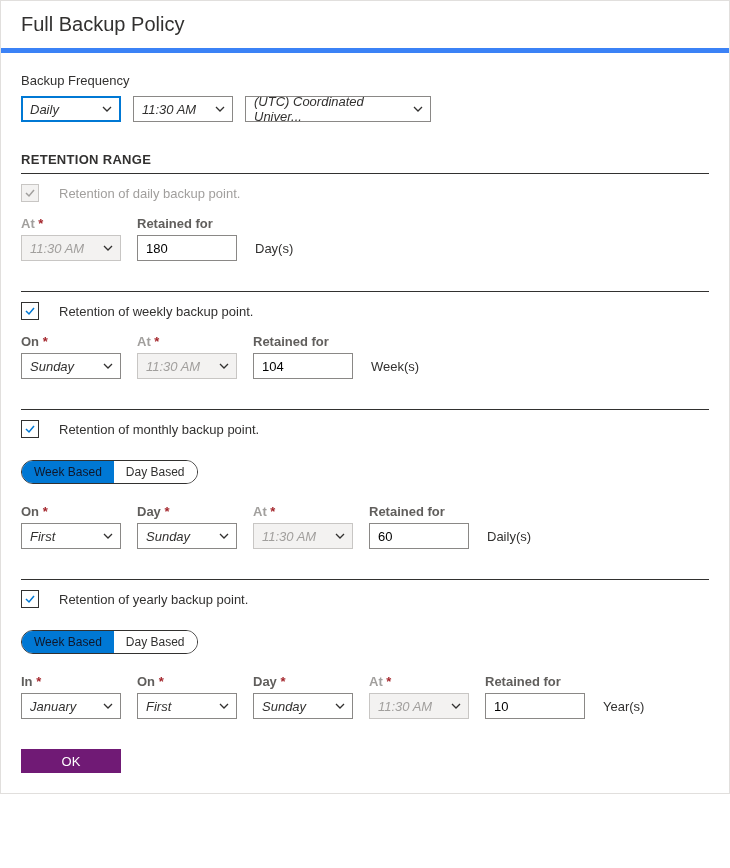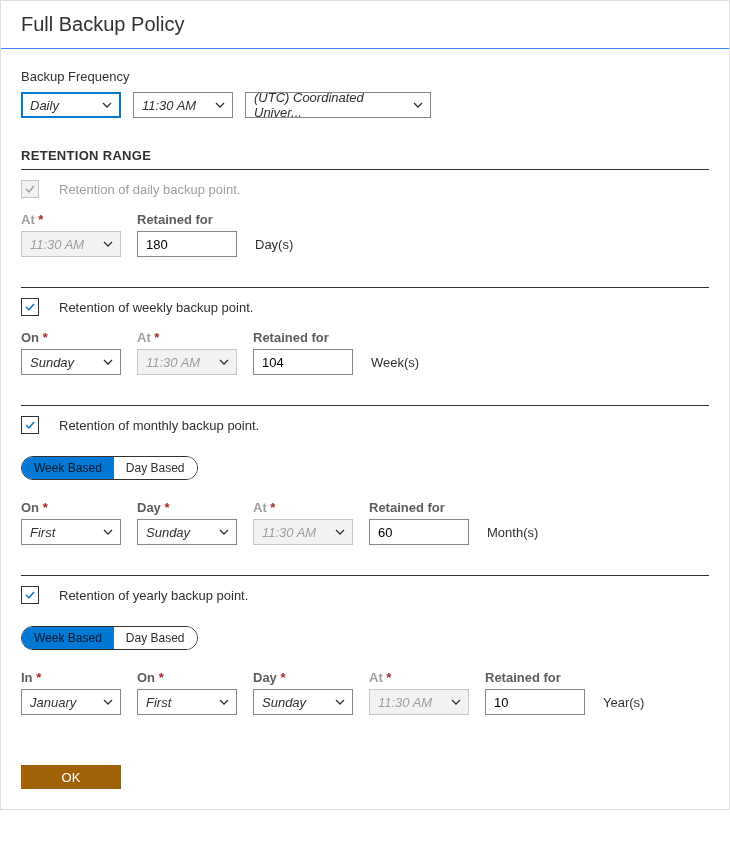--- a/index.html
+++ b/index.html
@@ -10,21 +10,21 @@
     color: #323130;
     background: #fff;
     width: 730px;
   }
   .container {
     border: 1px solid #e1dfdd;
     padding: 0 0 20px 0;
   }
   .header {
     padding: 12px 20px;
-    border-bottom: 1px solid #3b82f6;
+    border-bottom: 5px solid #3b82f6;
   }
   .header h1 {
     font-size: 20px;
     font-weight: 400;
     margin: 0;
   }
   .body {
     padding: 20px;
   }
   .section-label {
@@ -156,27 +156,26 @@
   .retention-block { margin-bottom: 30px; }
   .form-row {
     display: flex;
     gap: 16px;
     align-items: flex-end;
     margin-top: 4px;
   }
   .ok-btn {
     width: 100px;
     height: 24px;
-    background: #a16207;
+    background: #701a75;
     color: #fff;
     border: none;
     font-size: 13px;
     cursor: pointer;
     margin-left: 20px;
-    margin-top: 20px;
   }
 </style>
 </head>
 <body>
 
 <div class="container">
   <div class="header">
     <h1>Full Backup Policy</h1>
   </div>
 
@@ -330,21 +329,21 @@
               <svg width="12" height="12" viewBox="0 0 12 12">
                   <path d="M2 4l4 4 4-4" stroke="#323130" stroke-width="1.3" fill="none"></path>
                 </svg>
             </span>
           </div>
         </div>
         <div class="field-col">
           <span class="field-label">Retained for</span>
           <input class="text-input" value="60" style="">
         </div>
-        <span class="unit">Month(s)</span>
+        <span class="unit">Daily(s)</span>
       </div>
     </div>
 
     <hr class="hr">
 
     <div class="retention-block" style="margin-bottom:10px;">
       <div class="check-row">
         <span class="check">
           <svg width="12" height="12" viewBox="0 0 12 12">
               <path d="M2 6l3 3 5-6" stroke="#0078d4" stroke-width="1.5" fill="none"></path>

